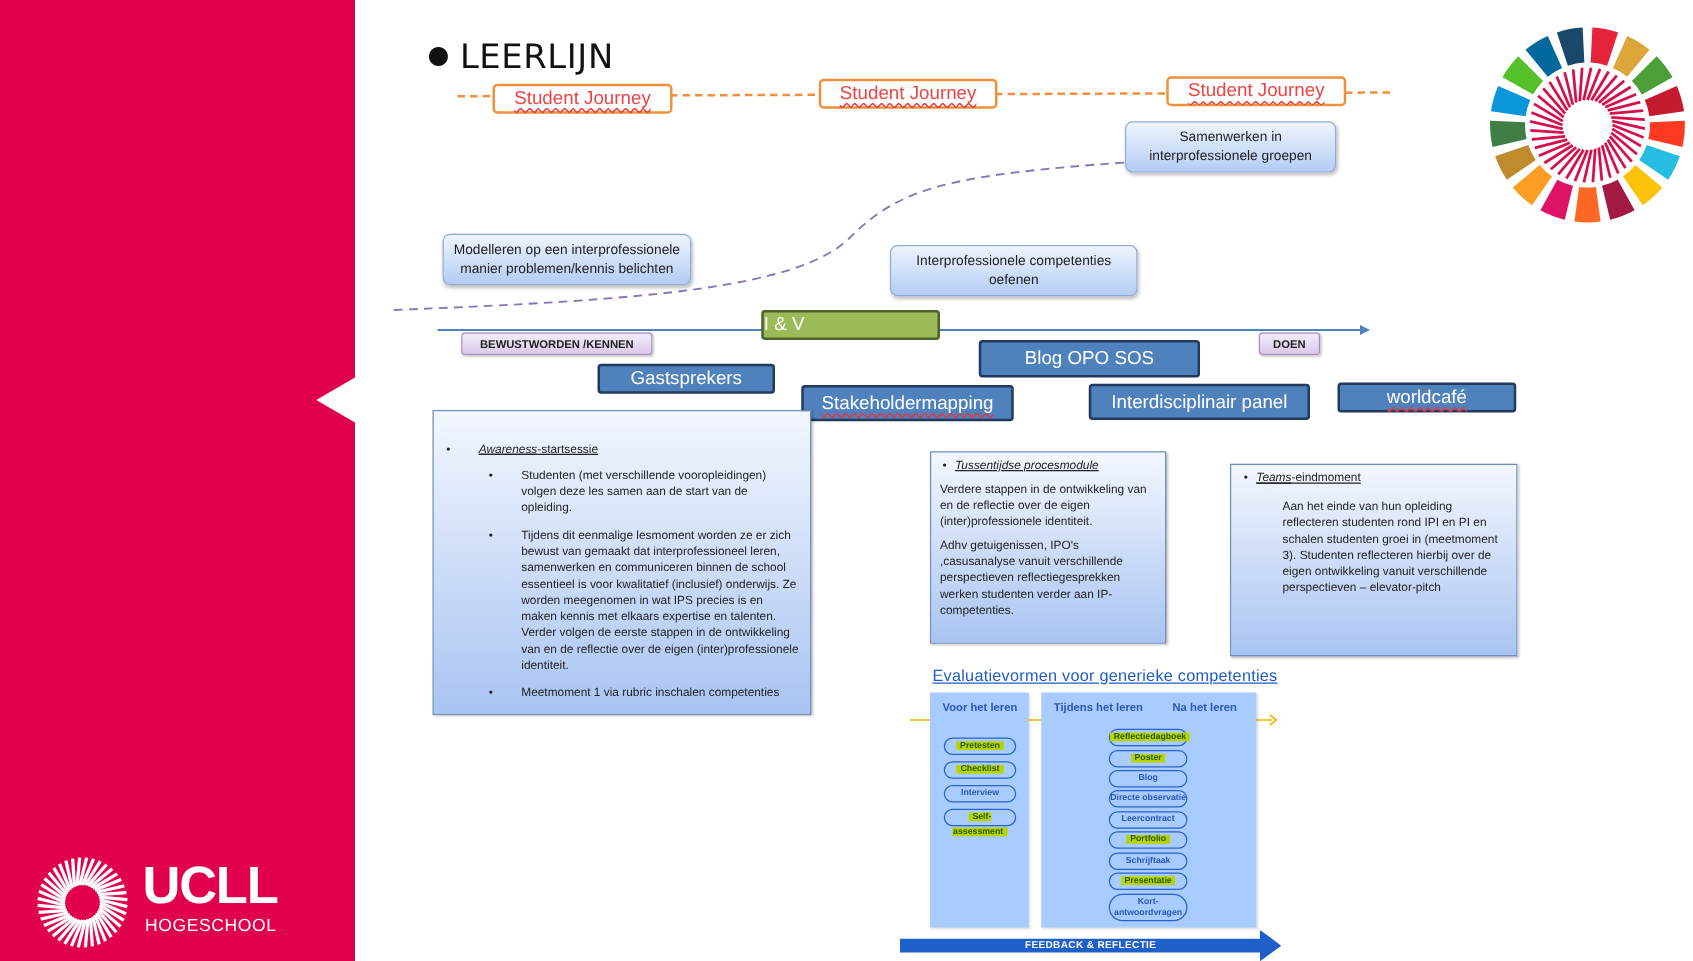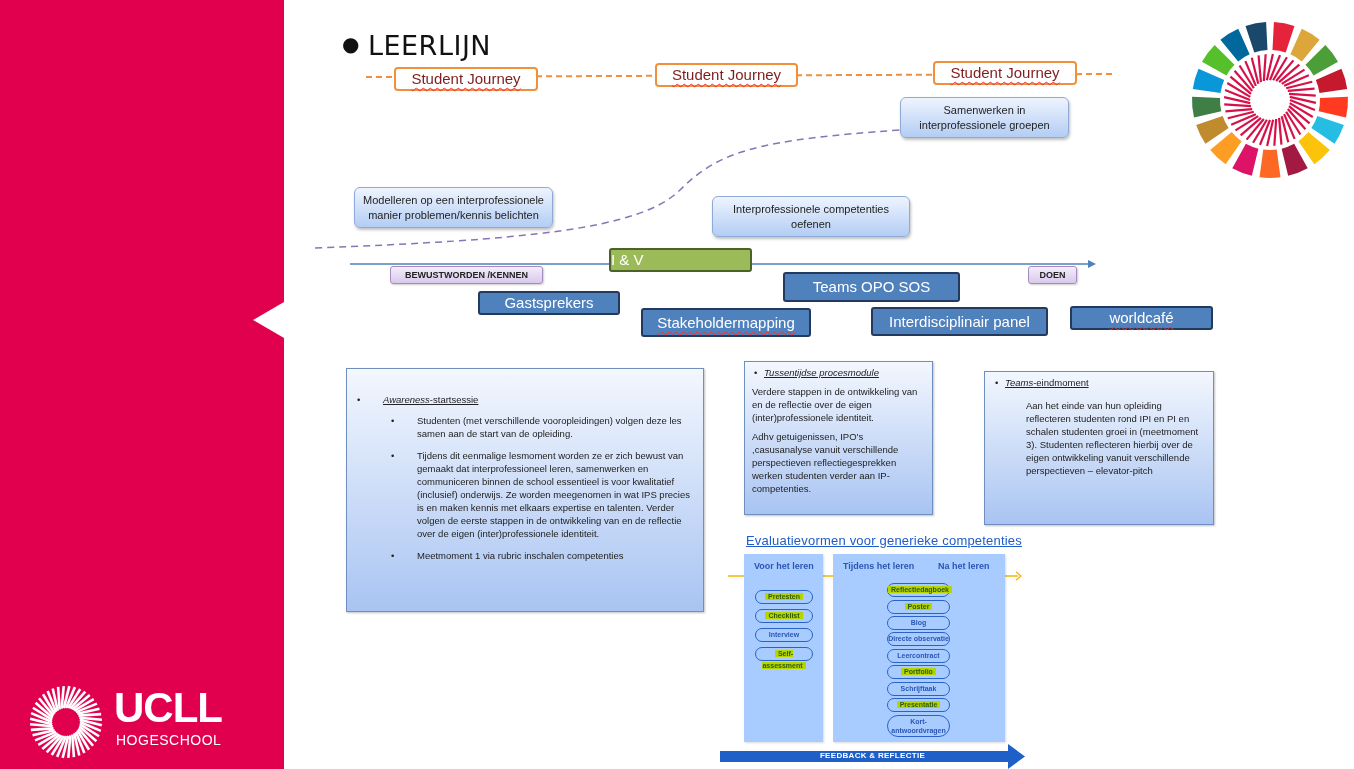--- a/index.html
+++ b/index.html
@@ -5,24 +5,24 @@
   * { box-sizing: border-box; margin: 0; padding: 0; }
   html, body { width: 1354px; height: 769px; overflow: hidden; background: #ffffff; font-family: "Liberation Sans", sans-serif; }
   #stage { position: relative; width: 1354px; height: 769px; background: #fff; }
   .sidebar { position: absolute; left: 0; top: 0; width: 284px; height: 769px; background: #e0004d; }
   .side-notch { position: absolute; left: 253px; top: 302px; width: 0; height: 0; border-top: 18px solid transparent; border-bottom: 18px solid transparent; border-right: 31px solid #ffffff; }
   .ucll-logo { position: absolute; left: 28px; top: 684px; width: 200px; height: 76px; }
   .ucll-word { position: absolute; left: 86px; top: 2px; color: #fff; font-family: "Liberation Sans", sans-serif; font-weight: bold; font-size: 42px; letter-spacing: -1px; line-height: 44px; }
   .ucll-sub { position: absolute; left: 88px; top: 48px; color: #fff; font-size: 14px; letter-spacing: 0.5px; }
   .title { position: absolute; left: 342px; top: 30px; font-size: 27px; color: #111; letter-spacing: 0.5px; font-family: "DejaVu Sans", sans-serif; text-align: center; }
   .title .bullet { font-size: 20px; vertical-align: 4px; margin-right: 8px; }
-  .sj-box { position: absolute; height: 24px; border: 2px solid #f0903a; border-radius: 4px; background: #fff; font-size: 15px; color: #7f1d1d; text-align: center; line-height: 20px; }
+  .sj-box { position: absolute; height: 24px; border: 2px solid #f0903a; border-radius: 4px; background: #fff; font-size: 15px; color: #ef4444; text-align: center; line-height: 20px; }
   .sj-box span { text-decoration: underline wavy #e33; text-decoration-thickness: 1px; text-underline-offset: 3px; }
   .blue-card { position: absolute; border: 1px solid #8eaad6; border-radius: 6px; background: linear-gradient(#eef4fe, #b3cdf4); box-shadow: 1px 2px 3px rgba(0,0,0,0.25); font-size: 11px; color: #222; text-align: center; display: flex; align-items: center; justify-content: center; line-height: 15px; padding: 2px 6px; }
-  .phase { position: absolute; height: 18px; border: 1px solid #a58bc0; border-radius: 3px; background: linear-gradient(#f4edfa, #d9c9eb); font-size: 9px; font-weight: bold; color: #222; text-align: center; line-height: 16px; box-shadow: 1px 1px 2px rgba(0,0,0,0.2); margin-left: 21px; }
+  .phase { position: absolute; height: 18px; border: 1px solid #a58bc0; border-radius: 3px; background: linear-gradient(#f4edfa, #d9c9eb); font-size: 9px; font-weight: bold; color: #222; text-align: center; line-height: 16px; box-shadow: 1px 1px 2px rgba(0,0,0,0.2); }
   .iv-box { position: absolute; left: 609px; top: 248px; width: 143px; height: 24px; background: #9bbb59; border: 2px solid #4d6228; border-radius: 3px; color: #fff; font-size: 15px; text-align: left; line-height: 20px; }
   .act { position: absolute; height: 24px; background: #4f81bd; border: 2px solid #223a5e; border-radius: 3px; color: #fff; font-size: 15px; text-align: center; line-height: 20px; }
   .act.wavy span { text-decoration: underline wavy #e33; text-decoration-thickness: 1px; text-underline-offset: 3px; }
   .text-card { position: absolute; border: 1px solid #6f8fbf; background: linear-gradient(#f3f7fe, #a9c4f2); font-size: 9.5px; color: #222; line-height: 13px; box-shadow: 1px 1px 2px rgba(0,0,0,0.25); }
   .text-card p { margin: 0 0 6px 0; }
   .u-it { text-decoration: underline; font-style: italic; }
   .u { text-decoration: underline; }
   .li { position: relative; padding-left: 16px; }
   .li::before { content: "•"; position: absolute; left: 2px; top: 0; }
   .eval-title { position: absolute; left: 746px; top: 533px; font-size: 13px; font-weight: normal; color: #1f5bc9; text-decoration: underline; letter-spacing: 0.2px; }
@@ -174,26 +174,26 @@
   <div class="blue-card" style="left:900px;top:97px;width:169px;height:41px">Samenwerken in interprofessionele groepen</div>
   <div class="blue-card" style="left:354px;top:187px;width:199px;height:41px">Modelleren op een interprofessionele manier problemen/kennis belichten</div>
   <div class="blue-card" style="left:712px;top:196px;width:198px;height:41px">Interprofessionele competenties oefenen</div>
 
   <div class="phase" style="left:369px;top:266px;width:153px">BEWUSTWORDEN /KENNEN</div>
   <div class="phase" style="left:1007px;top:266px;width:49px">DOEN</div>
 
   <div class="iv-box">I &amp; V</div>
 
   <div class="act" style="left:478px;top:291px;width:142px">Gastsprekers</div>
-  <div class="act" style="left:783px;top:272px;width:177px;height:30px;line-height:26px">Teams OPO SOS</div>
+  <div class="act" style="left:783px;top:272px;width:177px;height:30px;line-height:26px">Blog OPO SOS</div>
   <div class="act wavy" style="left:641px;top:308px;width:170px;height:29px;line-height:25px"><span>Stakeholdermapping</span></div>
   <div class="act" style="left:871px;top:307px;width:177px;height:29px;line-height:25px">Interdisciplinair panel</div>
   <div class="act wavy" style="left:1070px;top:306px;width:143px"><span>worldcafé</span></div>
 
-  <div class="text-card" style="left:346px;top:368px;width:358px;height:244px;padding:24px 8px 8px 8px">
+  <div class="text-card" style="left:346px;top:328px;width:303px;height:244px;padding:24px 8px 8px 8px">
     <div class="li" style="margin-bottom:8px;padding-left:28px">
       <span class="u"><span class="u-it">Awareness</span><span>-startsessie</span></span>
     </div>
     <div class="li" style="margin-left:34px;padding-left:28px;margin-bottom:9px">Studenten (met verschillende vooropleidingen) volgen deze les samen aan de start van de opleiding.</div>
     <div class="li" style="margin-left:34px;padding-left:28px;margin-bottom:9px">Tijdens dit eenmalige lesmoment worden ze er zich bewust van gemaakt dat interprofessioneel leren, samenwerken en communiceren binnen de school essentieel is voor kwalitatief (inclusief) onderwijs. Ze worden meegenomen in wat IPS precies is en maken kennis met elkaars expertise en talenten. Verder volgen de eerste stappen in de ontwikkeling van en de reflectie over de eigen (inter)professionele identiteit.</div>
     <div class="li" style="margin-left:34px;padding-left:28px">Meetmoment 1 via rubric inschalen competenties</div>
   </div>
 
   <div class="text-card" style="left:744px;top:361px;width:189px;height:154px;padding:4px 7px">
     <p class="li" style="padding-left:12px"><span class="u-it">Tussentijdse procesmodule</span></p>

